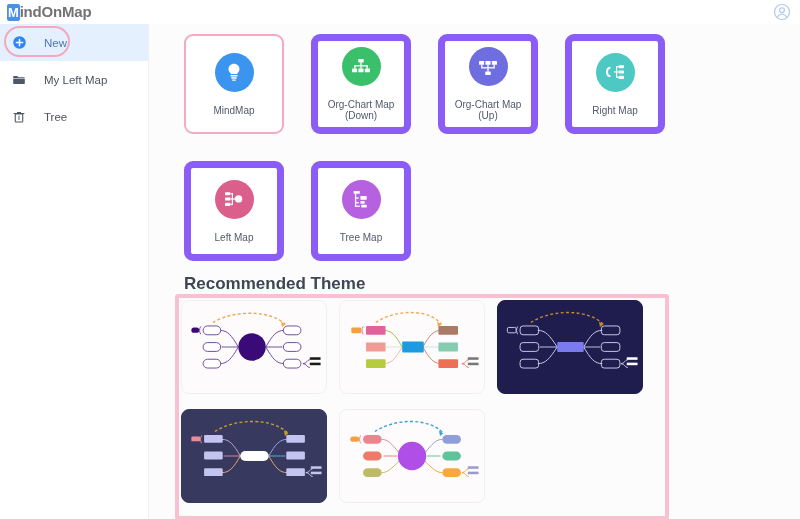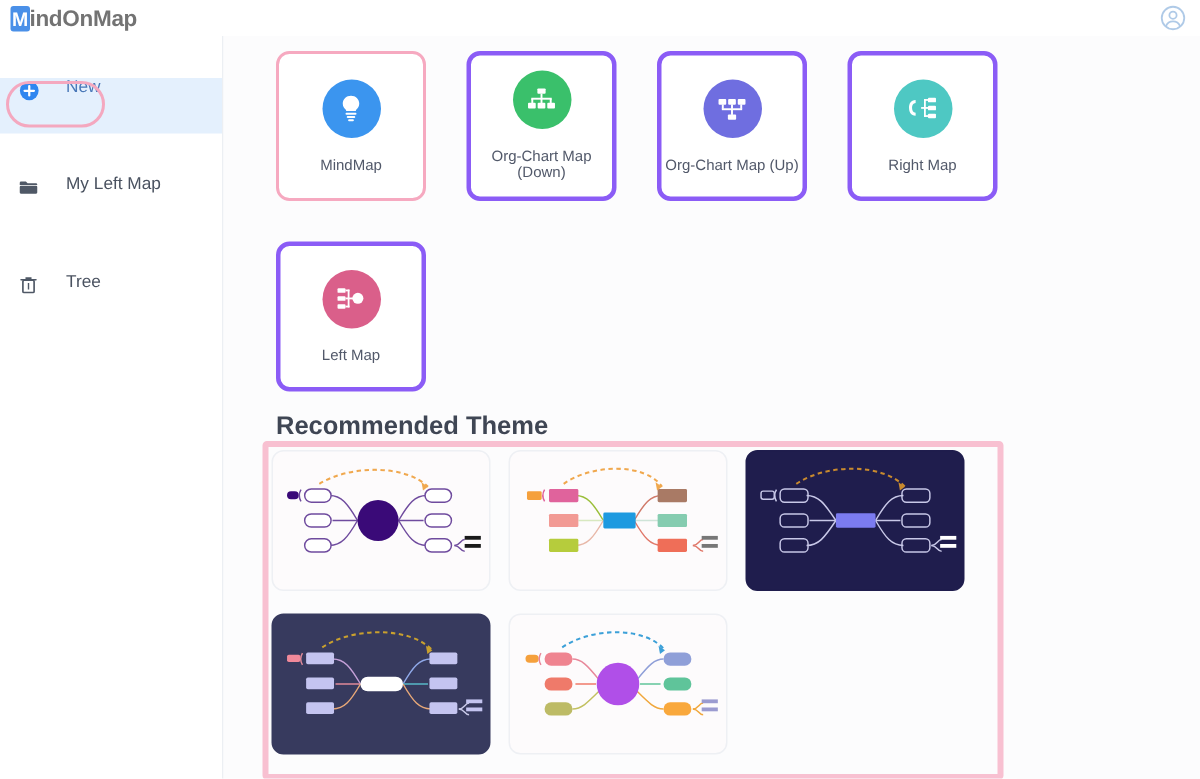--- a/index.html
+++ b/index.html
@@ -45,24 +45,23 @@
   
   .sidebar {
     position: absolute; left: 0; top: 24px;
     width: 149px; height: 495px;
     background: #ffffff;
     border-right: 1px solid #eceff3;
   }
   .side-item {
     position: relative;
     height: 37px;
-    display: flex; align-items: flex-start;
+    display: flex; align-items: center;
     padding-left: 11px;
     cursor: pointer;
-    margin-top: 28px;
   }
   .side-item .ic {
     width: 16px; height: 16px;
     display: flex; align-items: center; justify-content: center;
     color: #4f5866;
     flex: 0 0 16px;
   }
   .side-item .lbl {
     margin-left: 17px;
     font-size: 11.5px;
@@ -92,21 +91,21 @@
   .tpl-grid {
     position: absolute;
     left: 35px; top: 10px;
     width: 590px;
     display: flex; flex-wrap: wrap;
     gap: 27px;
   }
   .tpl-card {
     width: 100px; height: 100px;
     background: #ffffff;
-    border: 3px solid #8b5cf6;
+    border: 7px solid #8b5cf6;
     border-radius: 9px;
     display: flex; flex-direction: column;
     align-items: center; justify-content: center;
     cursor: pointer;
     position: relative;
   }
   .tpl-card.selected {
     border: 2px solid #f6a9c0;
   }
   .tpl-icon {
@@ -297,20 +296,35 @@
           <rect x="8" y="5.5" width="2.9" height="1.3"></rect>
           <rect x="8" y="11.3" width="5" height="1.3"></rect>
           <rect x="8" y="17.2" width="2.9" height="1.3"></rect>
           <circle cx="17" cy="11.9" r="4"></circle>
           <rect x="12.6" y="11.3" width="3" height="1.3"></rect>
         </svg>
       </span>
       <span class="tpl-label">Left Map</span>
     </div>
 
+    <div class="tpl-card">
+      <span class="tpl-icon" style="background:#b661e0">
+        <svg width="22" height="22" viewBox="0 0 24 24" fill="#ffffff">
+          <rect x="4" y="3.2" width="6.6" height="3" rx=".6"></rect>
+          <rect x="5.4" y="6.2" width="1.4" height="14.4"></rect>
+          <rect x="5.4" y="10.2" width="4.2" height="1.4"></rect>
+          <rect x="5.4" y="15.4" width="4.2" height="1.4"></rect>
+          <rect x="5.4" y="19.2" width="5.4" height="1.4"></rect>
+          <rect x="11.4" y="8.7" width="6.8" height="4.2" rx=".7"></rect>
+          <rect x="11.4" y="14.2" width="4.6" height="3" rx=".6"></rect>
+          <rect x="12.4" y="18.3" width="5.8" height="3" rx=".6"></rect>
+        </svg>
+      </span>
+      <span class="tpl-label">Tree Map</span>
+    </div>
 
 
   </div>
 
   <div class="rec-title">Recommended Theme</div>
 
   <div class="theme-box"></div>
 
   <div class="theme-grid">
 

